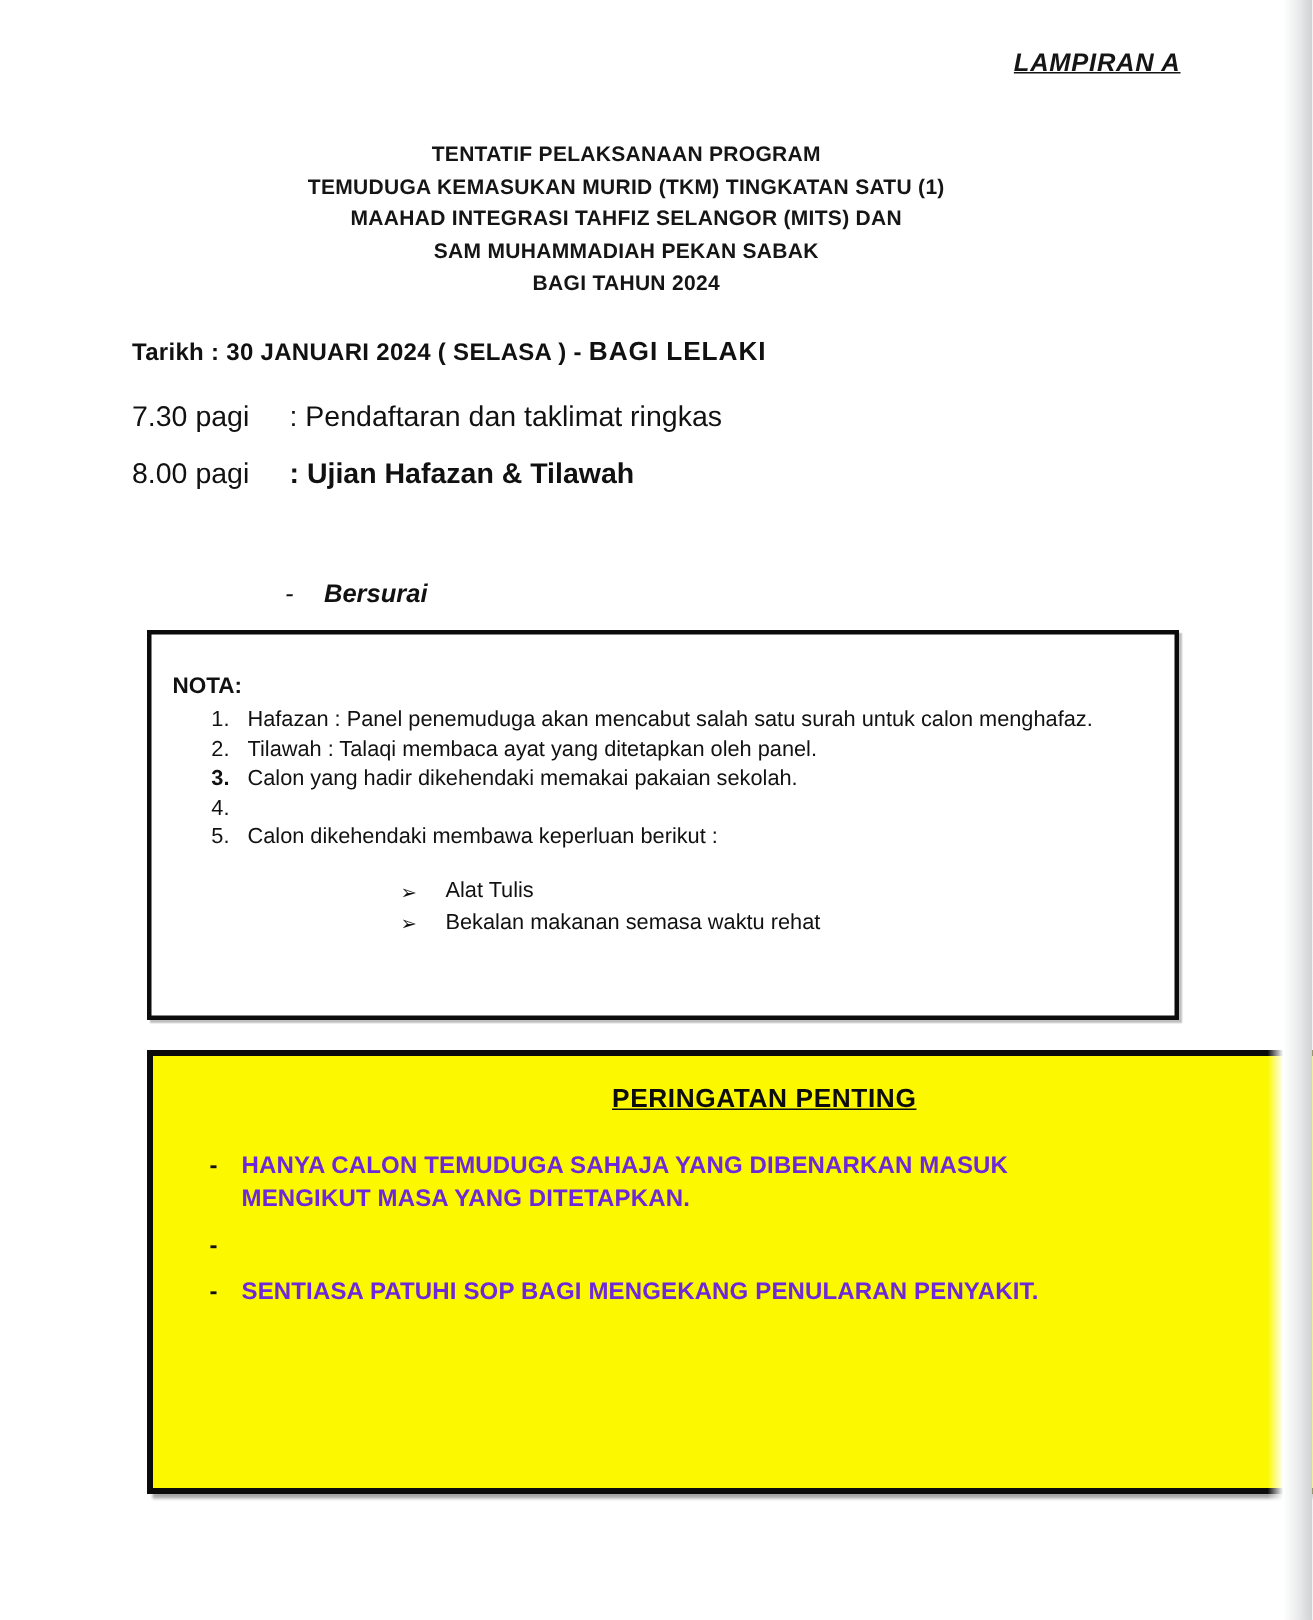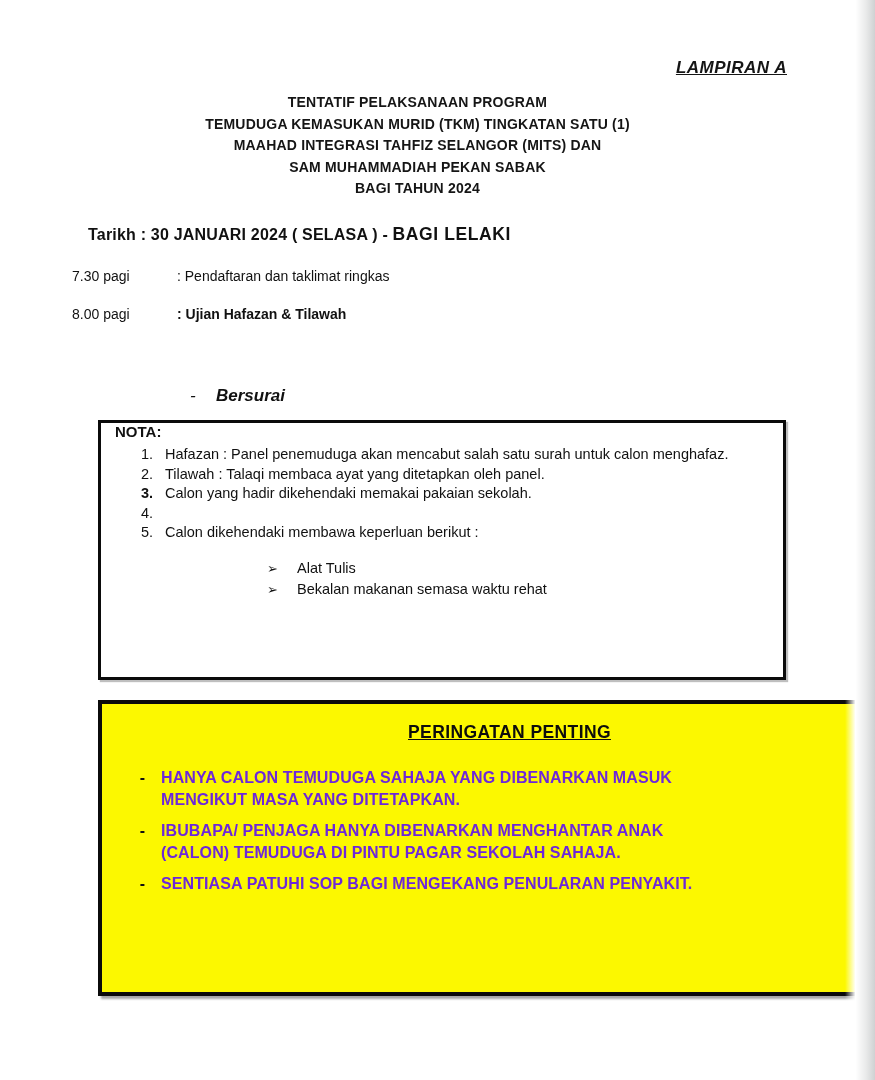--- a/index.html
+++ b/index.html
@@ -19,40 +19,39 @@
     background: linear-gradient(to right, rgba(255,255,255,0) 0%, #ffffff 35%, #e9eaea 70%, #cfd1d2 100%);
     pointer-events: none;
   }
 
   .lampiran {
     position: absolute; top: 32px; right: 88px;
     font-size: 17px; font-weight: bold; font-style: italic;
     text-decoration: underline;
     letter-spacing: 0.5px;
     color: #151515;
-    margin-top: 26px;
   }
 
   .title-block {
     position: absolute; top: 92px; left: 0; right: 40px;
     text-align: center;
     font-size: 14px; font-weight: bold;
     line-height: 21.5px;
     letter-spacing: 0.2px;
     color: #151515;
   }
 
   .tarikh {
     position: absolute; top: 224px; left: 88px;
     font-size: 16px; font-weight: bold;
     letter-spacing: 0.2px;
   }
   .tarikh .gender { font-size: 17.5px; letter-spacing: 0.6px; }
 
-  .sched-row { position: absolute; left: 72px; font-size: 14px; }
+  .sched-row { position: absolute; left: 88px; font-size: 19px; }
   .sched-row .time { display: inline-block; width: 105px; }
   .row-1 { top: 268px; }
   .row-2 { top: 306px; }
   .row-2 .desc { font-weight: bold; }
 
   .sub-items {
     position: absolute; top: 328px; left: 222px;
     font-size: 15px; line-height: 21.5px;
   }
   .sub-items .sub-line { white-space: pre; }
@@ -60,21 +59,21 @@
   .bersurai { position: absolute; top: 386px; left: 190px; font-size: 17px; font-style: italic; }
   .bersurai .dash { display: inline-block; width: 26px; }
   .bersurai .lbl { font-weight: bold; }
 
   .nota-box {
     position: absolute; top: 420px; left: 98px;
     width: 688px; height: 260px;
     border: 3px solid #0b0b0b;
     background: #ffffff;
     box-shadow: 2px 2px 1px rgba(0,0,0,0.25);
-    padding: 0 14px;
+    padding: 26px 14px;
   }
   .nota-label { font-size: 15px; font-weight: bold; }
   .nota-list { margin-top: 5px; }
   .nota-row { display: flex; font-size: 14.5px; line-height: 19.5px; }
   .nota-row .num { width: 50px; text-align: right; padding-right: 12px; flex: 0 0 auto; }
   .nota-row .num.bn { font-weight: bold; }
   .nota-bullets { margin-top: 15px; margin-left: 152px; }
   .bullet-row { display: flex; font-size: 14.5px; line-height: 21.5px; }
   .bullet-row .glyph { width: 30px; flex: 0 0 auto; font-size: 13px; }
 
@@ -167,21 +166,20 @@
 
   <div class="warning-box" style="background: rgb(252, 248, 0); border-color: rgb(11, 11, 11);">
     <div class="warning-title">PERINGATAN PENTING</div>
     <div class="warning-items">
       <div class="warning-item">
           <span class="dash">-</span>
           <span class="txt">HANYA CALON TEMUDUGA SAHAJA YANG DIBENARKAN MASUK MENGIKUT MASA YANG DITETAPKAN.</span>
         </div>
       <div class="warning-item">
           <span class="dash">-</span>
-          <span class="txt">IBUBAPA/ PENJAGA HANYA DIBENARKAN MENGHANTAR ANAK (CALON) TEMUDUGA DI PINTU PAGAR SEKOLAH SAHAJA.</span>
         </div>
       <div class="warning-item">
           <span class="dash">-</span>
           <span class="txt">SENTIASA PATUHI SOP BAGI MENGEKANG PENULARAN PENYAKIT.</span>
         </div>
     </div>
   </div>
 
   <div class="scan-edge"></div>
 </div>

